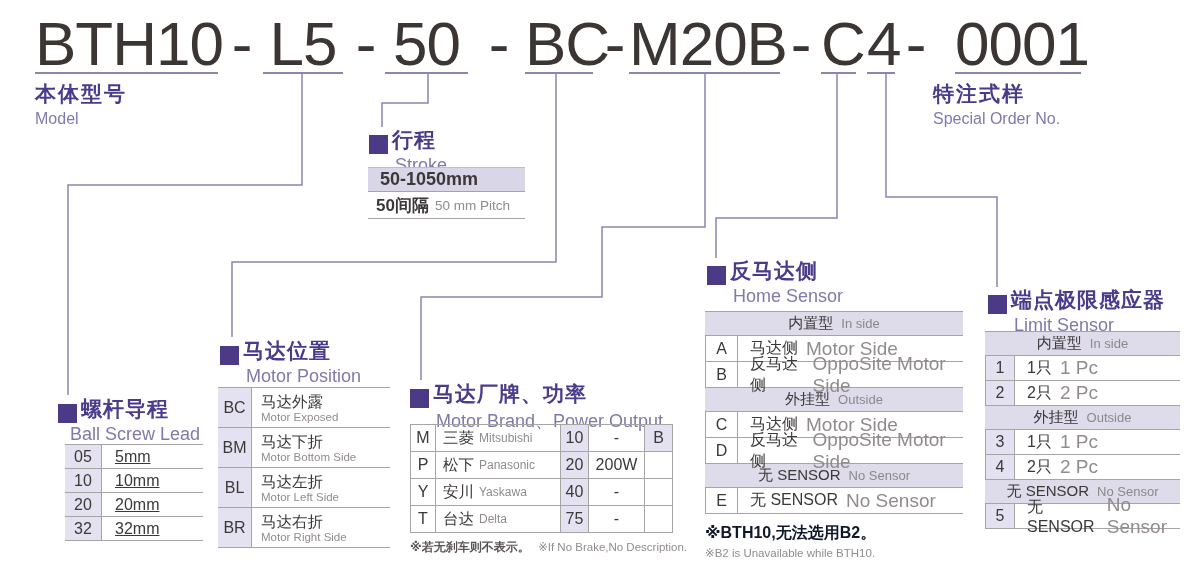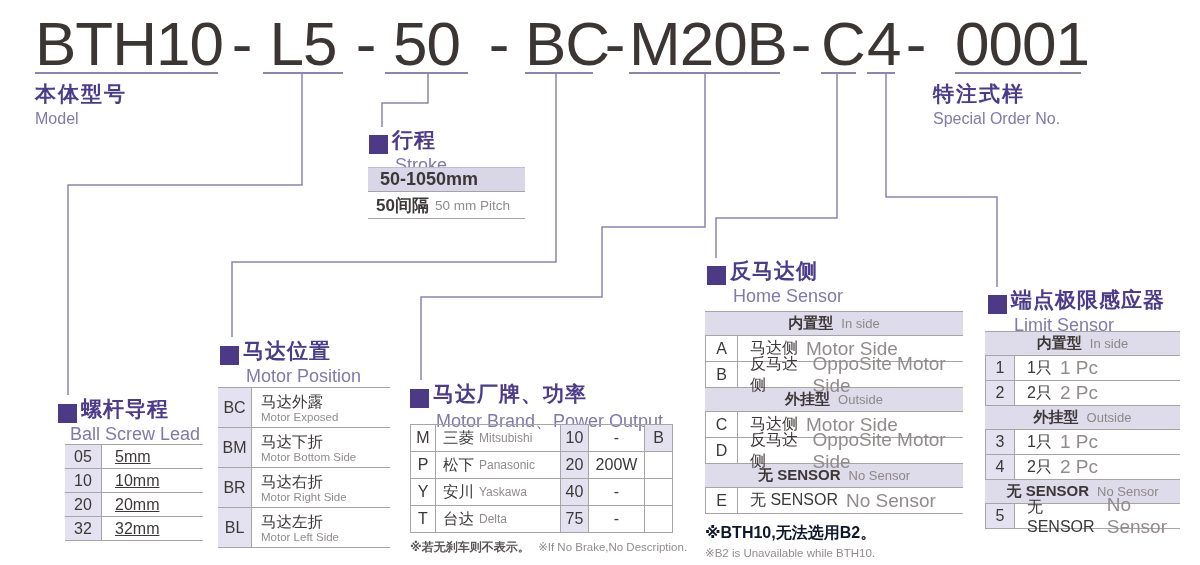--- a/index.html
+++ b/index.html
@@ -70,21 +70,21 @@
   .mbnote{position:absolute;left:410px;top:537px;white-space:nowrap;}
   .mbnote .n1{font-size:12px;color:#5a5555;font-weight:bold;}
   .mbnote .n2{font-size:11.5px;color:#918c8b;margin-left:4px;text-align:center;}
 
   #hs{left:705px;top:311px;width:258px;}
   #ls{left:985px;top:331px;width:195px;}
   .srow .vcn{font-size:16px;color:#3d3838;}
   .srow .ven{font-size:19px;color:#918c8b;margin-left:8px;}
   .srow .val{padding-left:12px;display:flex;align-items:center;}
   .band{justify-content:center;background:#dedbeb;}
-  .band .bcn{font-size:15px;font-weight:bold;color:#3d3838;}
+  .band .bcn{font-size:15px;font-weight:normal;color:#3d3838;}
   .band .ben{font-size:13px;color:#8d8888;margin-left:8px;}
   #hs .drow{height:26px;} #hs .drow.band{height:24px;}
   #hs .codec{width:33px;border-left:1px solid #a7a4a4;border-right:1px solid #a7a4a4;background:#fff;}
   #ls .drow{height:25px;} #ls .drow.band{height:24px;}
   #ls .codec{width:30px;border-left:1px solid #a7a4a4;border-right:1px solid #a7a4a4;background:#e4e2f0;}
 
   .redn{position:absolute;left:705px;top:523px;font-size:16px;font-weight:bold;color:#0f172a;}
   .grayn{position:absolute;left:705px;top:546px;font-size:11.5px;color:#918c8b;}
 </style>
 </head>
@@ -188,31 +188,31 @@
         </div>
       </div>
       <div class="drow">
         <div class="codec">BM</div>
         <div class="val">
           <div class="vcn">马达下折</div>
           <div class="ven">Motor Bottom Side</div>
         </div>
       </div>
       <div class="drow">
+        <div class="codec">BL</div>
+        <div class="val">
+          <div class="vcn">马达左折</div>
+          <div class="ven">Motor Left Side</div>
+        </div>
+      </div>
+      <div class="drow">
         <div class="codec">BR</div>
         <div class="val">
           <div class="vcn">马达右折</div>
           <div class="ven">Motor Right Side</div>
-        </div>
-      </div>
-      <div class="drow">
-        <div class="codec">BL</div>
-        <div class="val">
-          <div class="vcn">马达左折</div>
-          <div class="ven">Motor Left Side</div>
         </div>
       </div>
     </div>
 
   <div class="sec" style="left:410px;top:380px;">
     <div class="l1">
         <span class="sq"></span>
       <span class="cn">马达厂牌、功率</span>
       </div>
     <div class="en">Motor Brand、Power Output</div>

